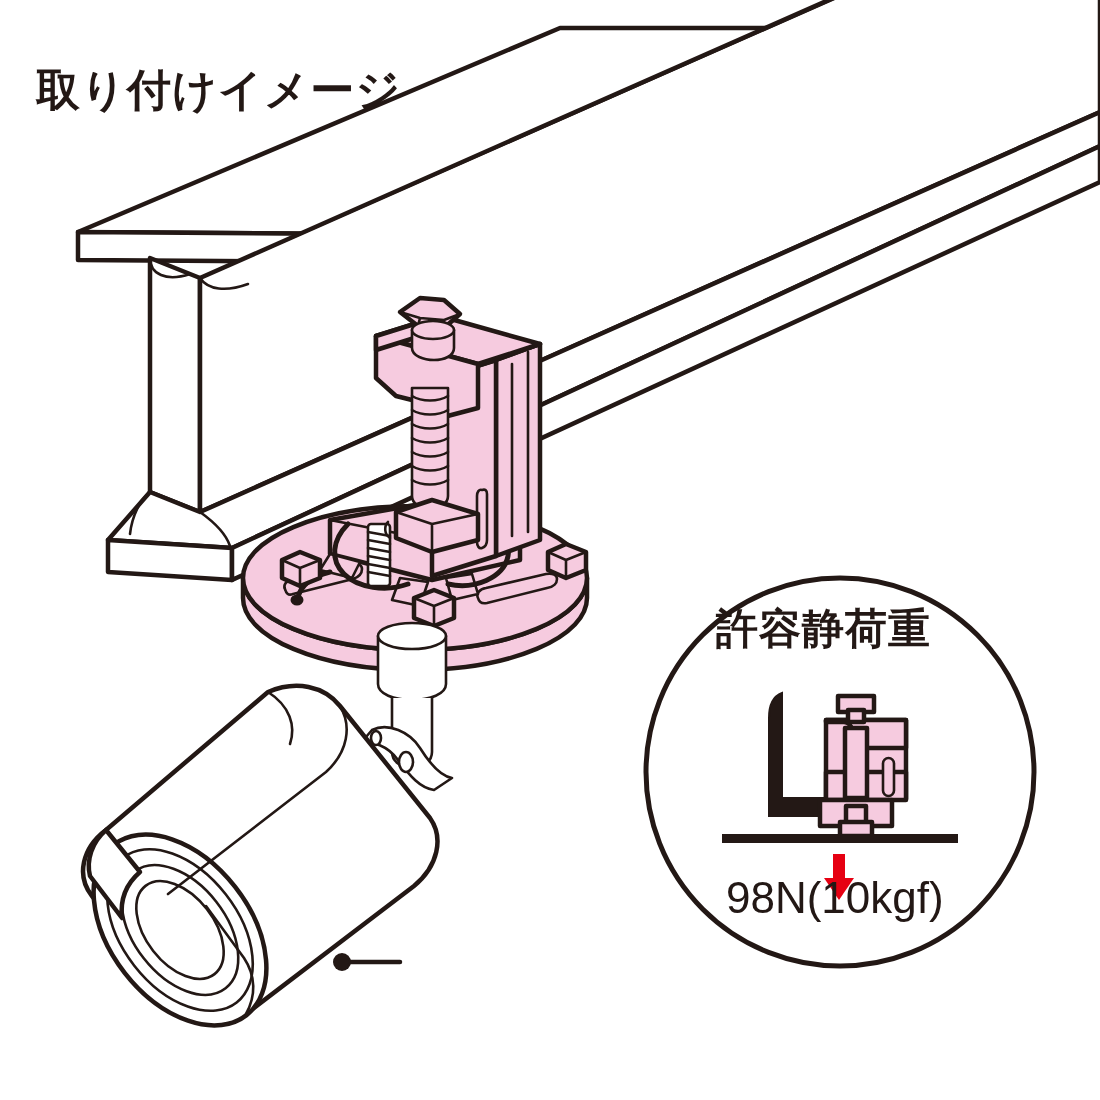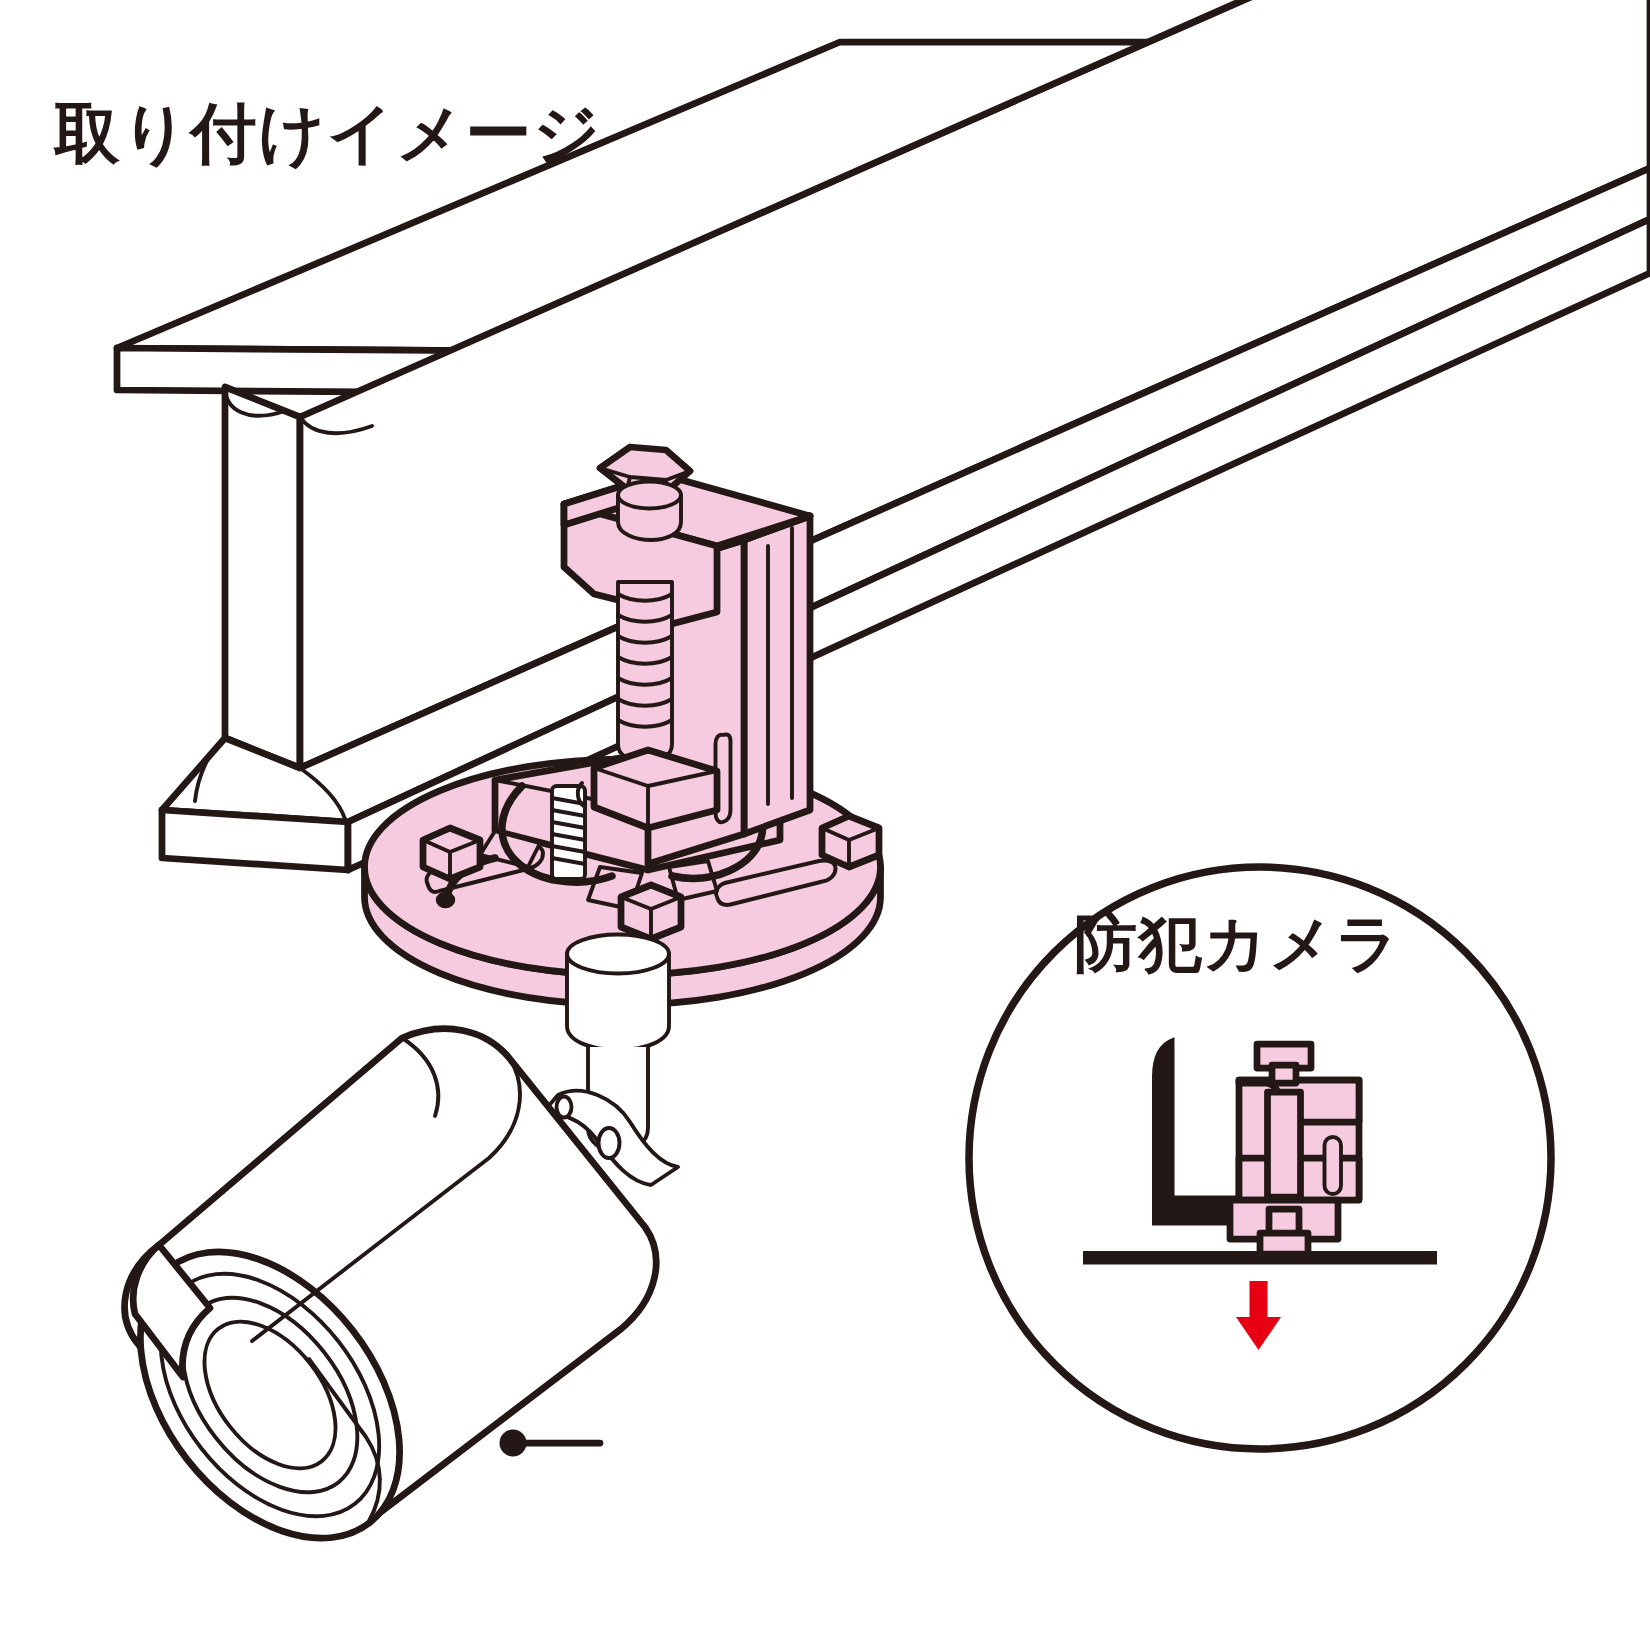--- a/index.html
+++ b/index.html
@@ -291,16 +291,17 @@
           <rect x="833" y="854" width="12" height="26" fill="#E60012"></rect>
           <path d="M 824,878 L 854,878 L 839,900 Z" fill="#E60012"></path>
         </g>
       </g>
     </g>
   </svg>
 
   <div class="txt title-text">取り付けイメージ</div>
 
 
-  <div class="txt callout-title">防犯カメラ</div>
-
+  <div class="txt callout-title">許容静荷重</div>
+
+  <div class="txt callout-value">98N(10kgf)</div>
 
 </div>
 
 </body></html>

